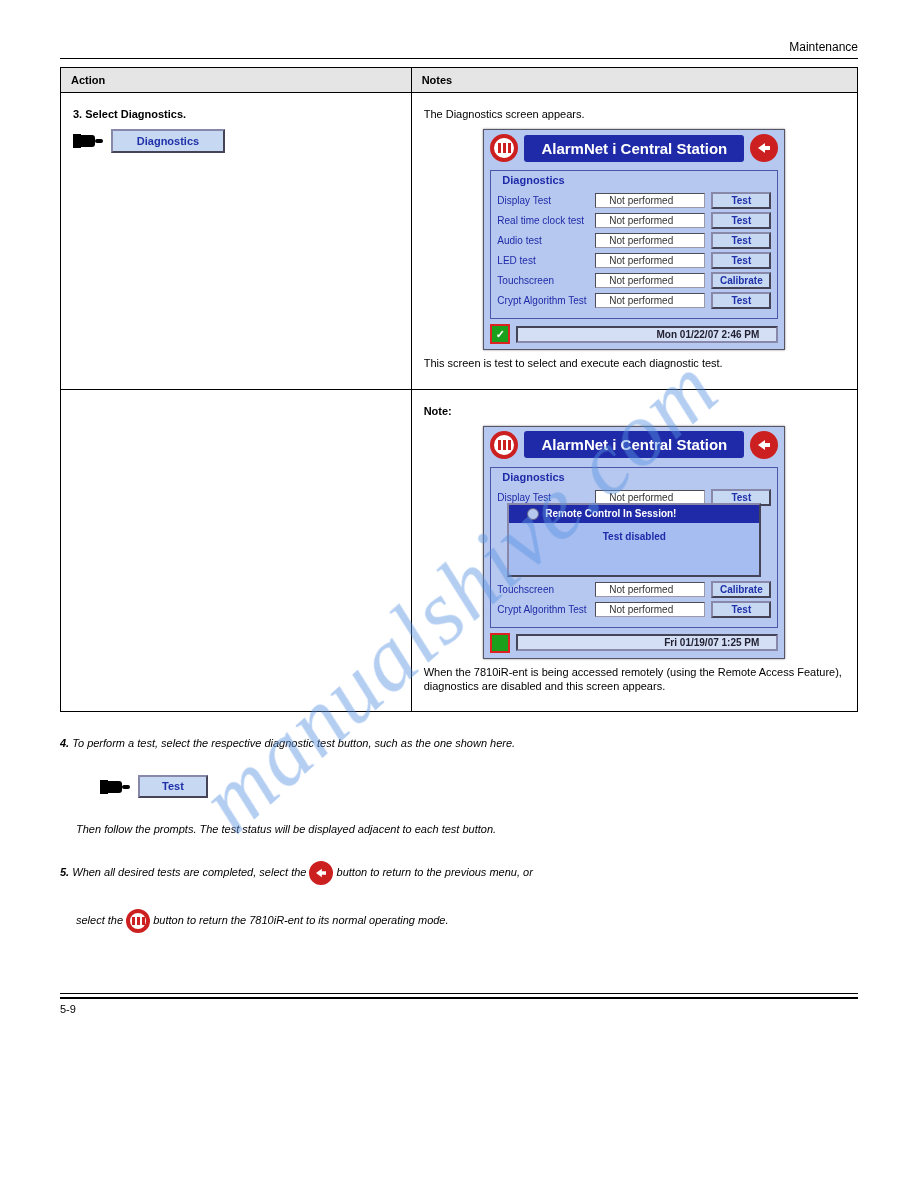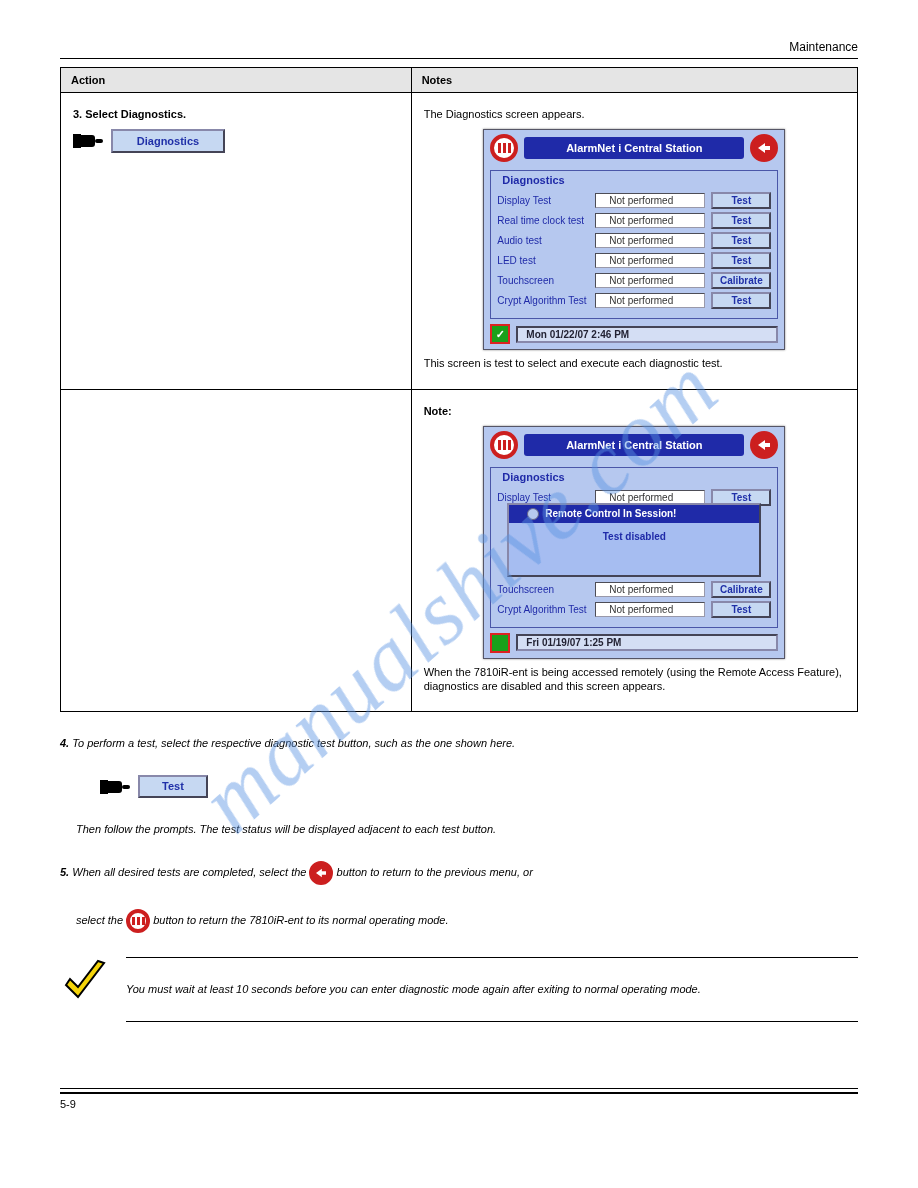--- a/index.html
+++ b/index.html
@@ -64,21 +64,21 @@
   .app-panel {
     background:#b6c8ef; border:1px solid #556; box-shadow:0 0 2px #888;
     font-size:10px; width:300px; margin:4px auto 6px auto;
   }
   .app-titlebar {
     display:flex; align-items:center; justify-content:space-between;
     padding:4px 6px;
   }
   .title-pill {
     flex:1; margin:0 6px; background:#1f2aa8; color:#fff; font-weight:bold;
-    text-align:center; padding:5px 0; border-radius:3px; font-size:11px;
+    text-align:center; padding:5px 0; border-radius:3px; font-size:15px;
   }
   .group-box {
     margin:4px 6px 2px 6px; border:1px solid #4a56a8; padding:4px 6px 6px 6px;
     background:#b6c8ef;
   }
   .group-title { color:#1f2aa8; font-weight:bold; font-size:11px; margin:-10px 0 3px 2px; background:#b6c8ef; display:inline-block; padding:0 3px; }
   .diag-row { display:flex; align-items:center; justify-content:space-between; margin:3px 0; }
   .diag-label { flex:1; color:#1f2aa8; font-size:10px; }
   .diag-val {
     width:82px; background:#fff; border:1px inset #99a; padding:1px 13px; font-size:10px;
@@ -89,22 +89,22 @@
     color:#2030a8; font-weight:bold; font-size:10px; padding:1px 0;
   }
   .status-bar {
     display:flex; align-items:center; gap:6px; padding:3px 6px 5px 6px;
   }
   .status-icon {
     width:16px; height:16px; border:2px solid #d22; background:#1aa01a; display:inline-flex;
     align-items:center; justify-content:center; color:#fff; font-size:11px; font-weight:bold;
   }
   .status-date {
-    flex:1; background:#d4def4; border:2px inset #88a; text-align:left; font-size:10px;
-    color:#223; padding:1px 8px; font-weight:bold;
+    flex:1; background:#d4def4; border:2px inset #88a; text-align:right; font-size:10px;
+    color:#223; padding:1px 17px; font-weight:bold;
   }
   .popup {
     position:relative; margin:-6px 10px 4px 10px; border:2px outset #88a; background:#a6bdf1;
   }
   .popup-title {
     background:#1f2aa8; color:#fff; font-weight:bold; padding:3px 18px; display:flex; align-items:center; gap:6px;
     font-size:10px;
   }
   .popup-title .dot { width:10px; height:10px; border-radius:50%; background:#b6c8ef; border:1px solid #668; }
   .popup-body { padding:8px; text-align:center; color:#1f2aa8; font-size:10px; font-weight:bold; min-height:36px; }
@@ -308,29 +308,19 @@
     <span class="red-circle" style="width:24px;height:24px;vertical-align:middle">
       <span class="bars-inner">
           <span style="height:8px"></span>
           <span style="height:8px"></span>
           <span style="height:8px"></span>
         </span>
     </span>
     <span> button to return the 7810iR-ent to its normal operating mode.</span>
   </p>
 
-  <div class="check-row">
-    <svg class="checkmark" viewBox="0 0 48 48">
-      <path d="M6 28 L18 40 L44 6 L38 4 L18 30 L10 22 Z" fill="#f4d40a" stroke="#000" stroke-width="2"></path>
-    </svg>
-    <div class="note-block">
-      <div class="note-line"></div>
-      <p>You must wait at least 10 seconds before you can enter diagnostic mode again after exiting to normal operating mode.</p>
-      <div class="note-line"></div>
-    </div>
-  </div>
 </div>
 
 <div class="footer">
   <div class="hr-bottom-thin"></div>
   <div class="hr-bottom-thick"></div>
   <div class="pgnum">5-9</div>
 </div>
 
 </body></html>

